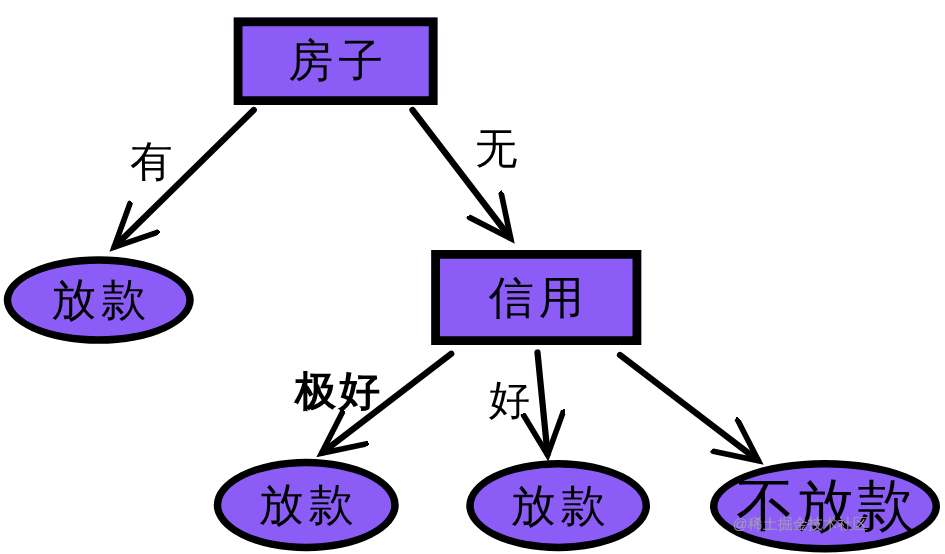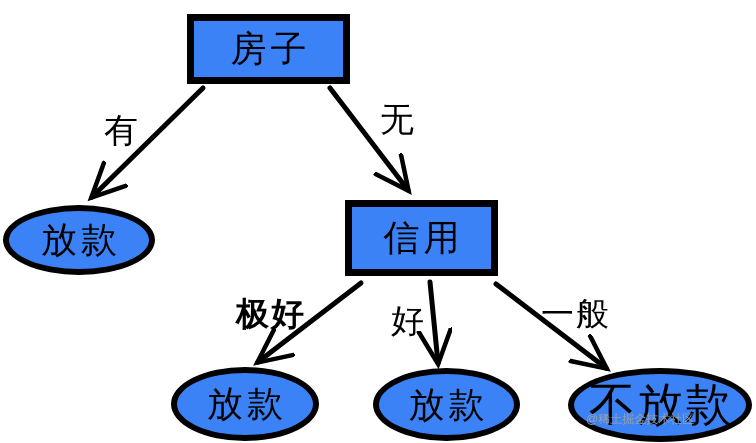--- a/index.html
+++ b/index.html
@@ -25,21 +25,21 @@
     pointer-events: none;
   }
   .edges line {
     stroke: #000000;
     stroke-width: 5;
     stroke-linecap: round;
   }
   .node {
     position: absolute;
     box-sizing: border-box;
-    background: #3b82f6;
+    background: #8b5cf6;
     display: flex;
     align-items: center;
     justify-content: center;
     text-align: center;
     line-height: 1;
   }
   .node.rect {
     border: 7px solid #000000;
   }
   .node.ellipse {
@@ -48,21 +48,21 @@
     text-align: center;
   }
   .node .lbl {
     font-size: 36px;
     letter-spacing: 4px;
     margin-left: 4px; 
     white-space: nowrap;
   }
   
   .n-house   { left: 187px; top: 14px;  width: 163px; height: 70px; }
-  .n-credit  { left: 345px; top: 200px; width: 153px; height: 76px; }
+  .n-credit  { left: 345px; top: 200px; width: 168px; height: 76px; }
   .n-loan-a  { left: 3px;   top: 205px; width: 152px; height: 70px; }
   .n-loan-b  { left: 171px; top: 367px; width: 148px; height: 74px; }
   .n-loan-c  { left: 373px; top: 368px; width: 147px; height: 73px; }
   .n-noloan  { left: 568px; top: 368px; width: 184px; height: 74px; }
   .n-noloan .lbl { font-size: 46px; letter-spacing: 2px; margin-left: 2px; }
 
   .edge-label {
     position: absolute;
     font-size: 34px;
     letter-spacing: 2px;
@@ -124,15 +124,14 @@
     <span class="lbl">放款</span>
   </div>
   <div class="node ellipse n-noloan">
     <span class="lbl">不放款</span>
   </div>
 
   <div class="edge-label el-has">有</div>
   <div class="edge-label el-none">无</div>
   <div class="edge-label el-excellent">极好</div>
   <div class="edge-label el-good">好</div>
-  <div class="edge-label el-fair">一般</div>
 
 </div>
 
 </body></html>

